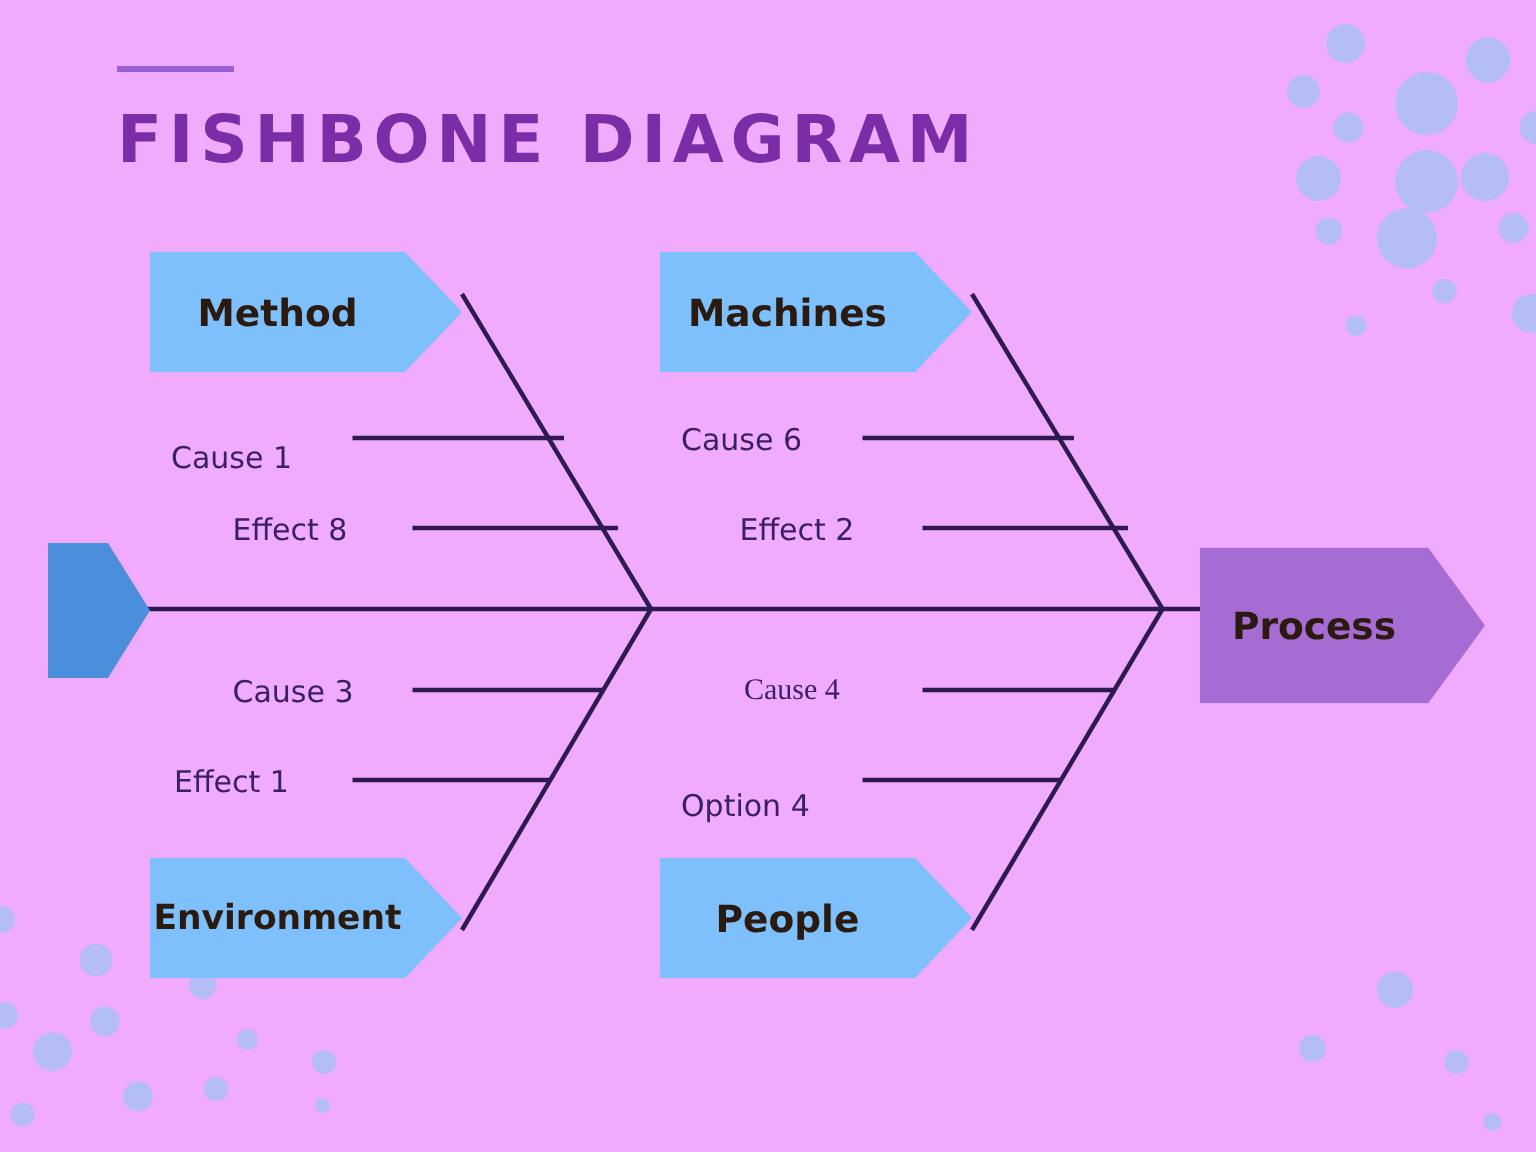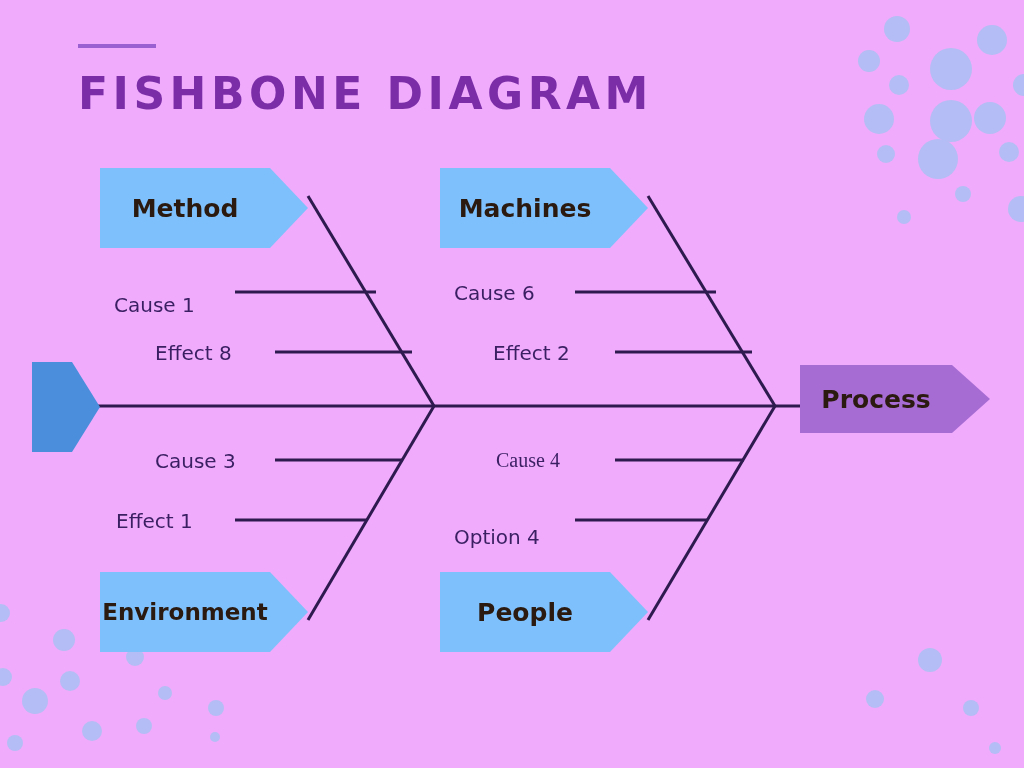--- a/index.html
+++ b/index.html
@@ -94,21 +94,21 @@
     width: 68px;
     height: 90px;
     background: #4a8edc;
     clip-path: polygon(0 0, 40px 0, 68px 50%, 40px 100%, 0 100%);
   }
   #process-box {
     position: absolute;
     left: 800px;
     top: 365px;
     width: 190px;
-    height: 68px;
+    height: 104px;
     background: #a76bd4;
     clip-path: polygon(0 0, 152px 0, 190px 50%, 152px 100%, 0 100%);
     display: flex;
     align-items: center;
   }
   #process-label {
     font-family: "DejaVu Sans", sans-serif;
     font-size: 25px;
     font-weight: bold;
     color: #2a1a10;

